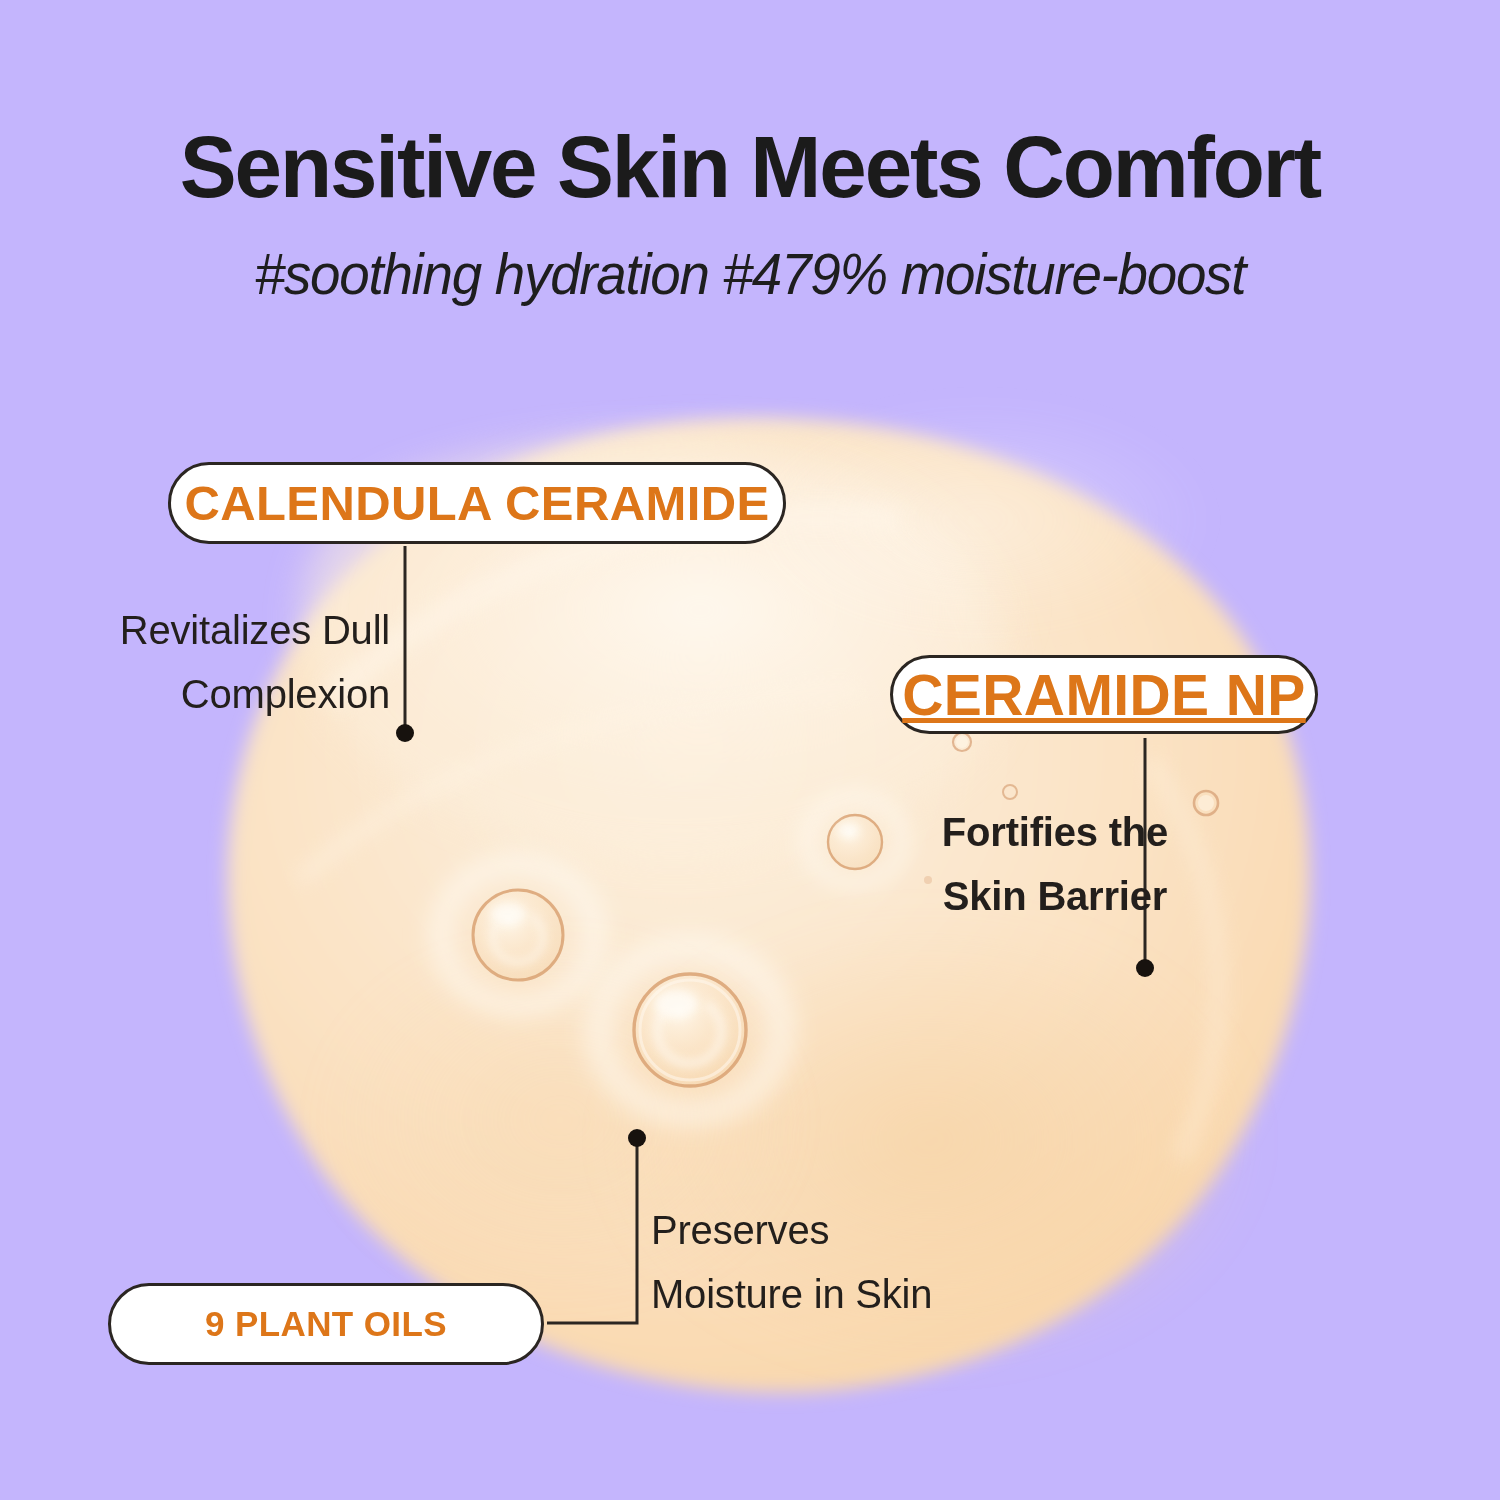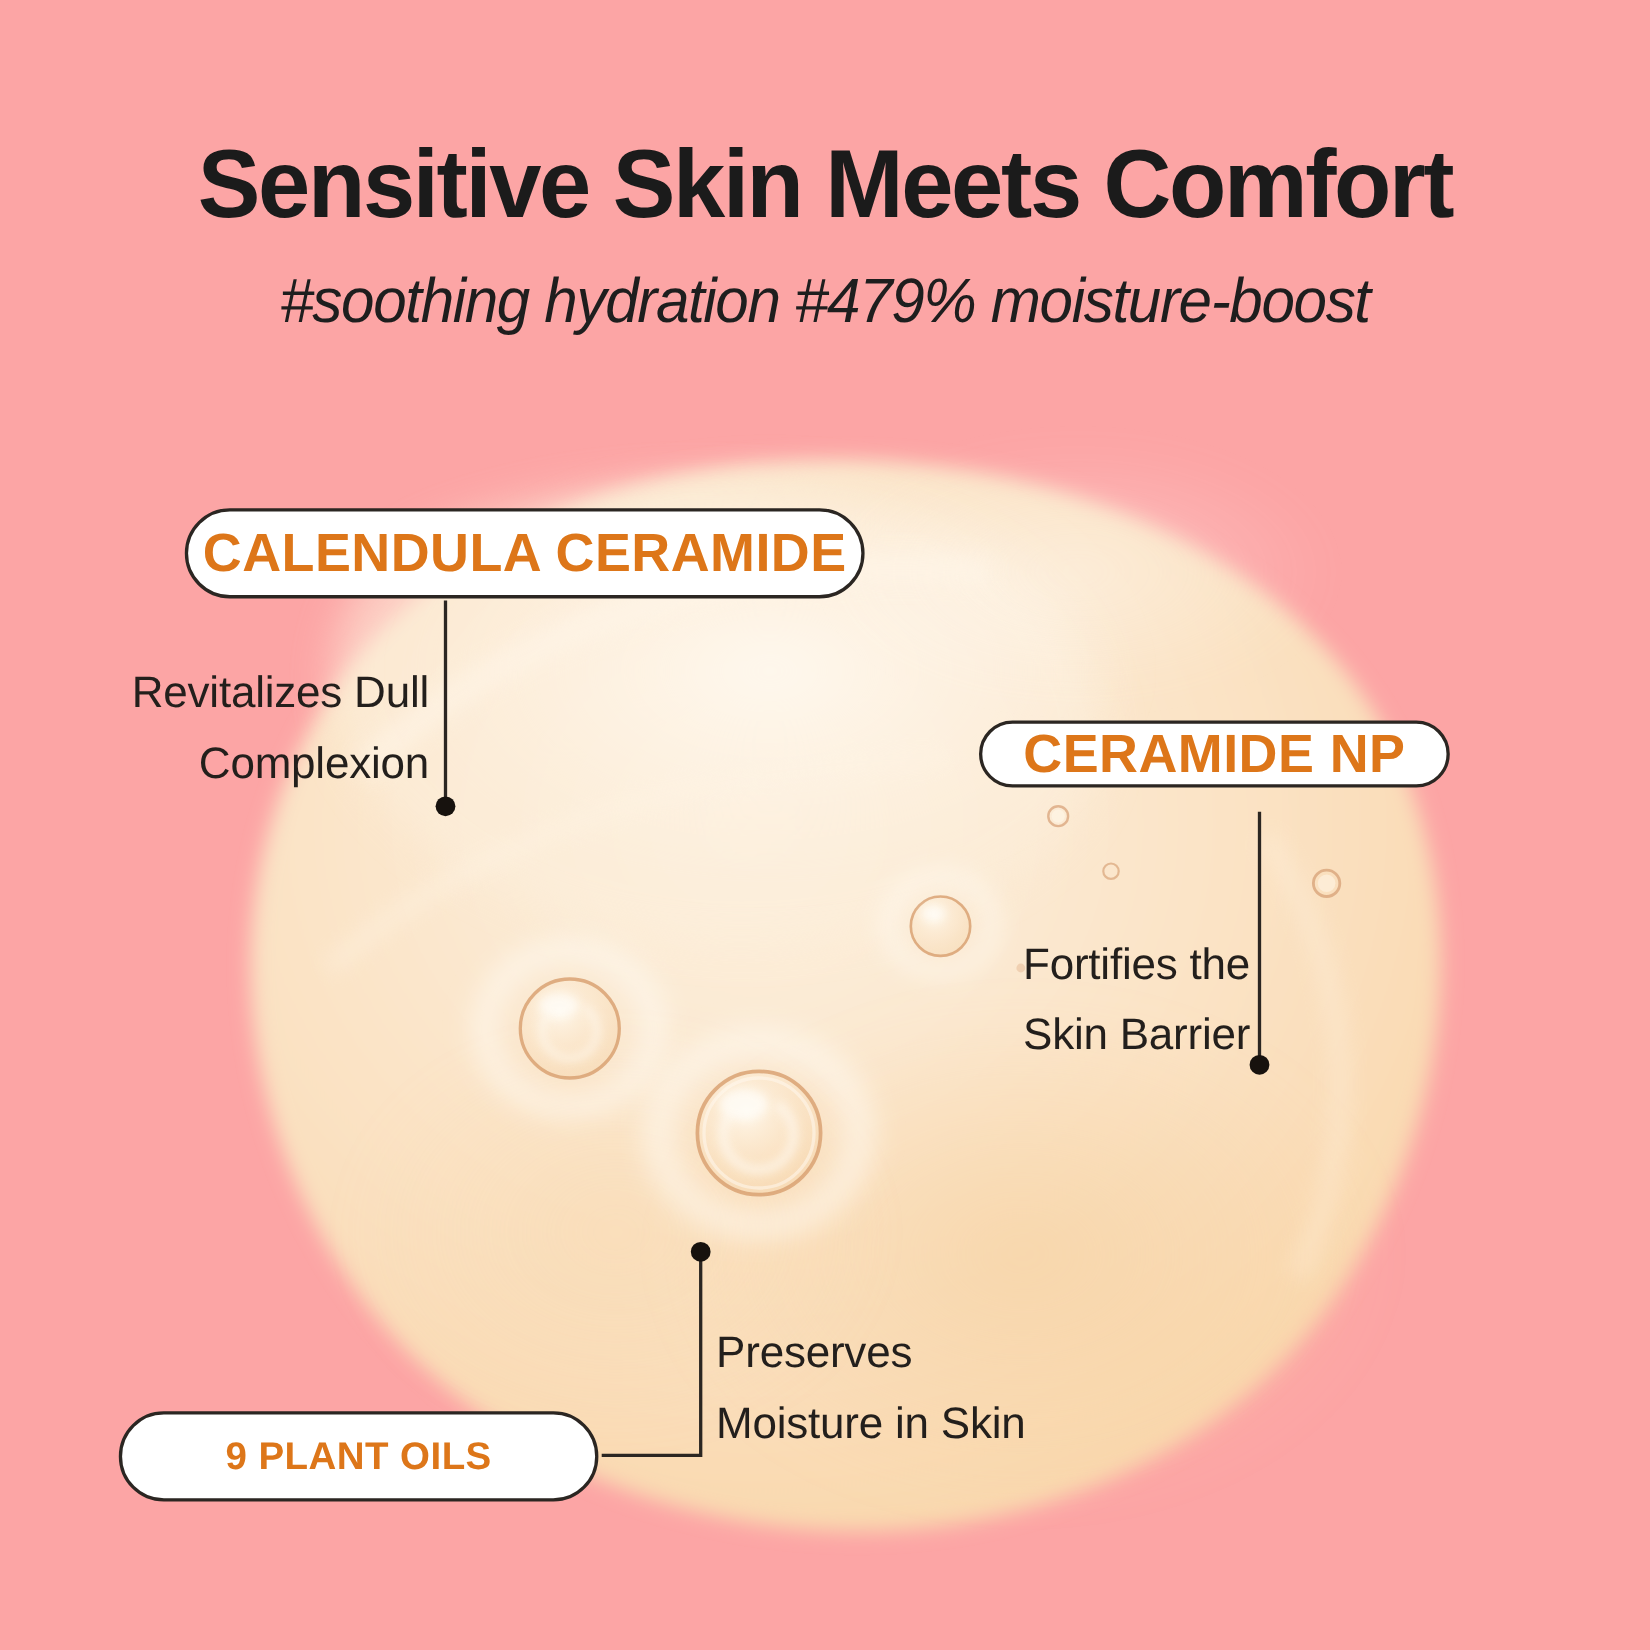--- a/index.html
+++ b/index.html
@@ -10,21 +10,21 @@
     width: 1500px;
     height: 1500px;
     background: #fdf2e4;
     font-family: "Liberation Sans", sans-serif;
     overflow: hidden;
   }
   #stage {
     position: relative;
     width: 1500px;
     height: 1500px;
-    background: #fca5a5;
+    background: #c4b5fd;
   }
 
   
   #header {
     position: absolute;
     left: 0;
     top: 0;
     width: 1500px;
     text-align: center;
   }
@@ -87,22 +87,23 @@
     left: 168px;
     top: 462px;
     width: 618px;
     height: 82px;
     font-size: 49px;
   }
   #badge-ceramide {
     left: 890px;
     top: 655px;
     width: 428px;
-    height: 61px;
-    font-size: 49px;
+    height: 79px;
+    font-size: 57px;
+    text-decoration: underline;
   }
   #badge-plantoils {
     left: 108px;
     top: 1283px;
     width: 436px;
     height: 82px;
     font-size: 35px;
   }
 
   
@@ -117,23 +118,24 @@
     white-space: pre-line;
   }
   #desc-calendula {
     left: 60px;
     top: 598px;
     width: 330px;
     text-align: right;
   }
   #desc-ceramide {
     left: 930px;
-    top: 845px;
+    top: 800px;
     width: 250px;
-    text-align: left;
+    text-align: center;
+    font-weight: bold;
   }
   #desc-plantoils {
     left: 651px;
     top: 1198px;
     width: 330px;
     text-align: left;
   }
 
   
   #connector-layer {

